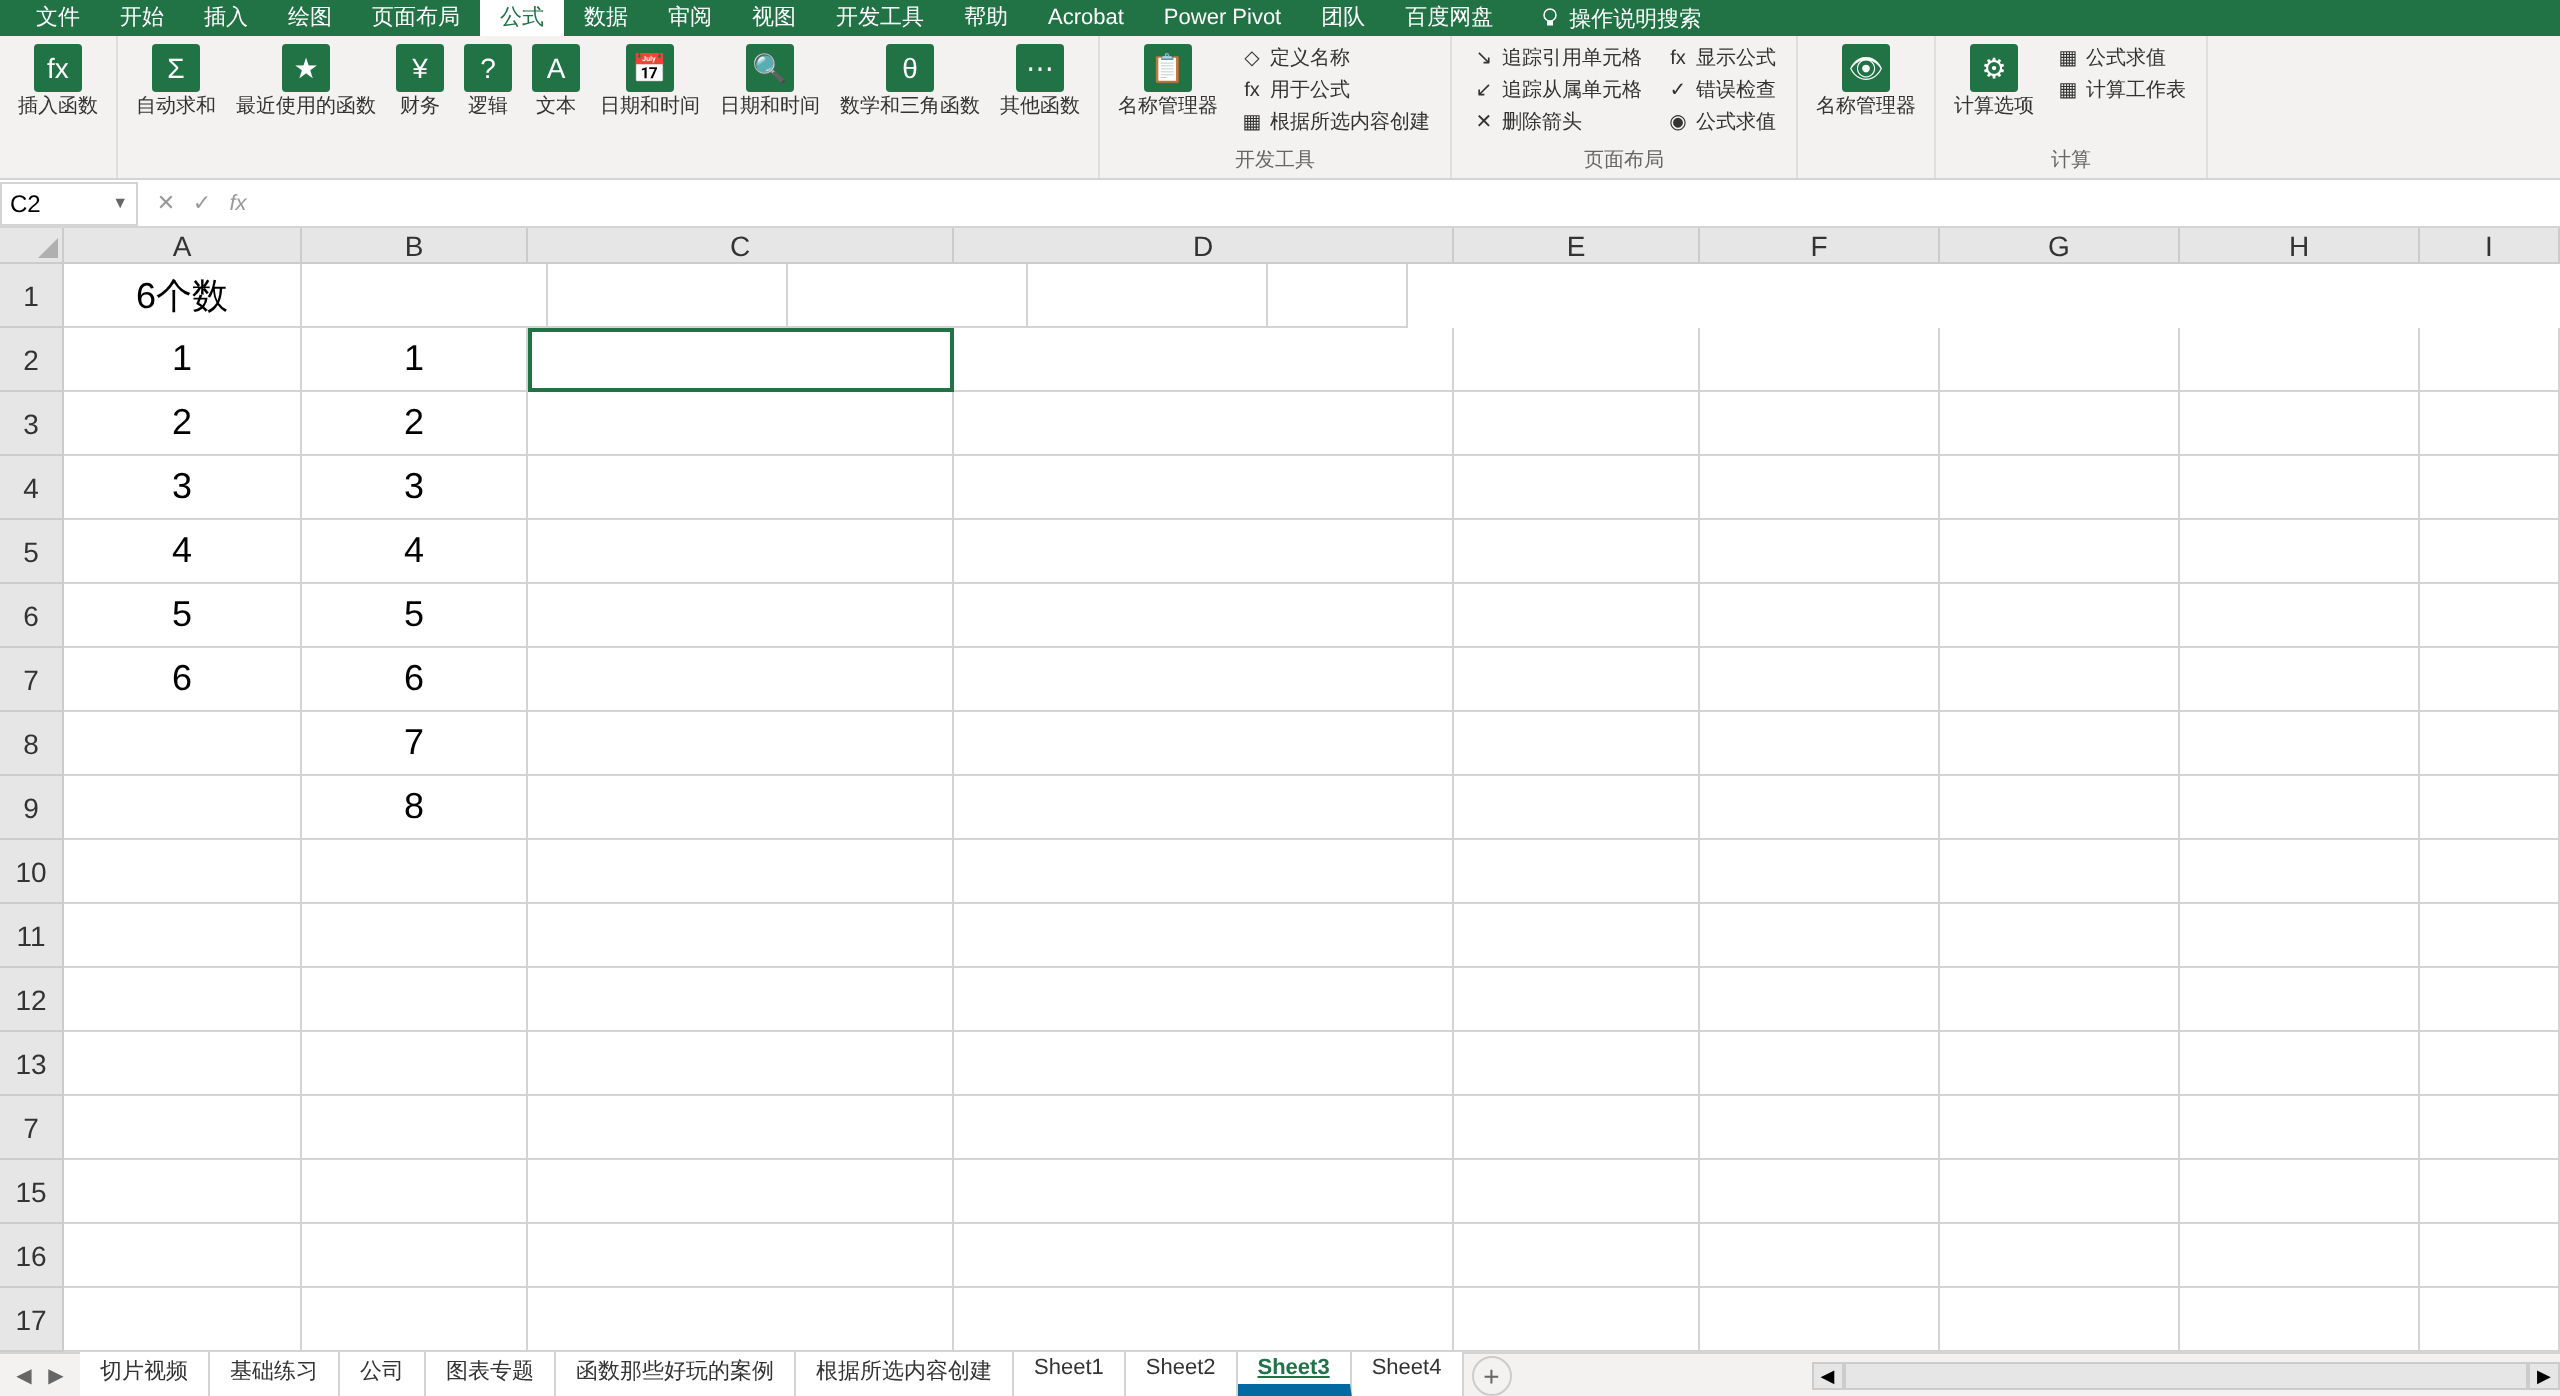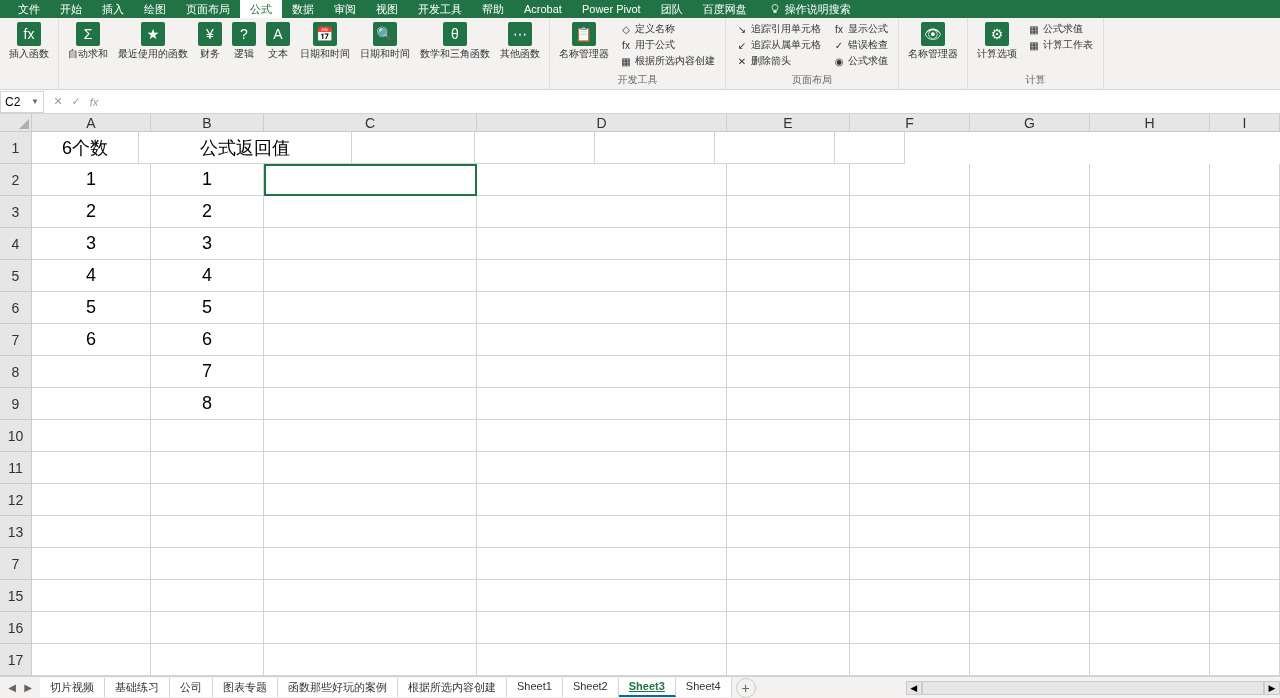--- a/index.html
+++ b/index.html
@@ -21,21 +21,21 @@
     .ribbon-btn { display: flex; flex-direction: column; align-items: center; padding: 2px 5px; cursor: pointer; gap: 2px; }
     .ribbon-icon { width: 20px; height: 20px; background: #217346; border-radius: 2px; display: flex; align-items: center; justify-content: center; color: #fff; font-size: 12px; }
     .ribbon-icon.large { width: 24px; height: 24px; font-size: 14px; }
     .ribbon-btn-label { font-size: 10px; color: #333; text-align: center; line-height: 1.1; }
     .ribbon-menu { display: flex; flex-direction: column; gap: 0; padding: 1px 4px; }
     .ribbon-menu-item { display: flex; align-items: center; gap: 3px; padding: 1px 2px; font-size: 10px; color: #333; cursor: pointer; height: 16px; }
     .ribbon-menu-icon { width: 12px; height: 12px; display: inline-flex; align-items: center; justify-content: center; }
     
     
     .formula-bar { height: 24px; background: #fff; border-bottom: 1px solid #d4d4d4; display: flex; align-items: center; }
-    .name-box { width: 44px; height: 22px; border: 1px solid #d4d4d4; padding: 0 4px; font-size: 12px; display: flex; align-items: center; justify-content: space-between; }
+    .name-box { width: 69px; height: 22px; border: 1px solid #d4d4d4; padding: 0 4px; font-size: 12px; display: flex; align-items: center; justify-content: space-between; }
     .name-box-dropdown { font-size: 8px; color: #666; }
     .formula-icons { display: flex; gap: 2px; padding: 0 6px; align-items: center; }
     .formula-icon-btn { width: 16px; height: 16px; display: flex; align-items: center; justify-content: center; color: #999; font-size: 11px; cursor: pointer; }
     .formula-input { flex: 1; height: 22px; border: none; font-size: 12px; padding: 0 4px; }
     
     
     .spreadsheet { position: relative; height: 562px; overflow: hidden; }
     .select-all-corner { position: absolute; top: 0; left: 0; width: 32px; height: 18px; background: #e6e6e6; border-right: 1px solid #ccc; border-bottom: 1px solid #ccc; cursor: pointer; }
     .select-all-corner::after { content: ''; position: absolute; right: 2px; bottom: 2px; width: 0; height: 0; border-left: 10px solid transparent; border-bottom: 10px solid #b0b0b0; }
     .col-headers { position: absolute; top: 0; left: 32px; right: 0; height: 18px; display: flex; background: #e6e6e6; }
@@ -46,21 +46,21 @@
     .cell-row { display: flex; height: 32px; }
     .cell { border-right: 1px solid #d4d4d4; border-bottom: 1px solid #d4d4d4; display: flex; align-items: center; justify-content: center; font-size: 18px; color: #000; cursor: cell; }
     .cell.selected { border: 2px solid #217346; }
     
     
     .sheet-tabs-bar { position: absolute; bottom: 0; left: 0; right: 0; height: 22px; background: #f3f2f1; border-top: 1px solid #d4d4d4; display: flex; align-items: center; }
     .sheet-nav { display: flex; gap: 0; padding: 0 4px; }
     .sheet-nav-btn { width: 16px; height: 16px; display: flex; align-items: center; justify-content: center; font-size: 10px; color: #666; cursor: pointer; }
     .sheet-tabs { display: flex; }
     .sheet-tab { padding: 2px 10px; border-right: 1px solid #d4d4d4; font-size: 11px; color: #333; cursor: pointer; background: #fff; }
-    .sheet-tab.active { border-bottom: 2px solid #0369a1; color: #217346; font-weight: bold; text-decoration: underline; }
+    .sheet-tab.active { border-bottom: 7px solid #0369a1; color: #217346; font-weight: bold; text-decoration: underline; }
     .sheet-add { width: 20px; height: 20px; display: flex; align-items: center; justify-content: center; font-size: 14px; color: #666; cursor: pointer; margin-left: 4px; border: 1px solid #ccc; border-radius: 50%; }
     .hscroll { flex: 1; height: 16px; margin-left: 150px; display: flex; align-items: center; }
     .hscroll-track { flex: 1; height: 14px; background: #e6e6e6; border: 1px solid #ccc; position: relative; }
     .hscroll-btn { width: 16px; height: 14px; background: #e6e6e6; border: 1px solid #ccc; font-size: 9px; display: flex; align-items: center; justify-content: center; cursor: pointer; }
   </style>
 </head>
 <body>
 
 <div class="titlebar">
   <div class="titlebar-tabs" id="titlebar-tabs">
@@ -263,22 +263,21 @@
       <div class="row-header">11</div>
       <div class="row-header">12</div>
       <div class="row-header">13</div>
       <div class="row-header">7</div>
       <div class="row-header">15</div>
       <div class="row-header">16</div>
       <div class="row-header">17</div>
     </div>
   <div class="cells" id="cells">
       <div class="cell-row">
-        <div class="cell" style="width: 107px;">6个数</div>
-        <div class="cell" style="width: 213px;">公式返回值</div>
+        <div class="cell" style="width: 119px;">6个数</div>
         <div class="cell" style="width: 123px;"></div>
         <div class="cell" style="width: 120px;"></div>
         <div class="cell" style="width: 120px;"></div>
         <div class="cell" style="width: 120px;"></div>
         <div class="cell" style="width: 70px;"></div>
       </div>
       <div class="cell-row">
         <div class="cell" style="width: 119px;">1</div>
         <div class="cell" style="width: 113px;">1</div>
         <div class="cell selected" style="width: 213px;"></div>

